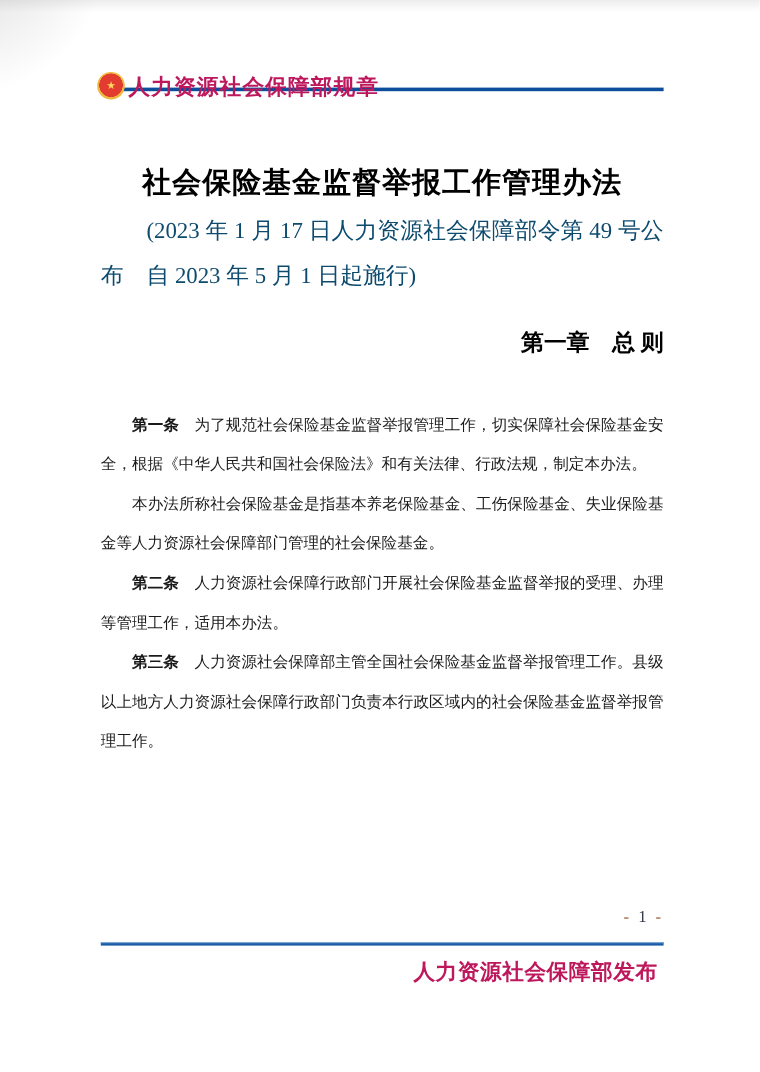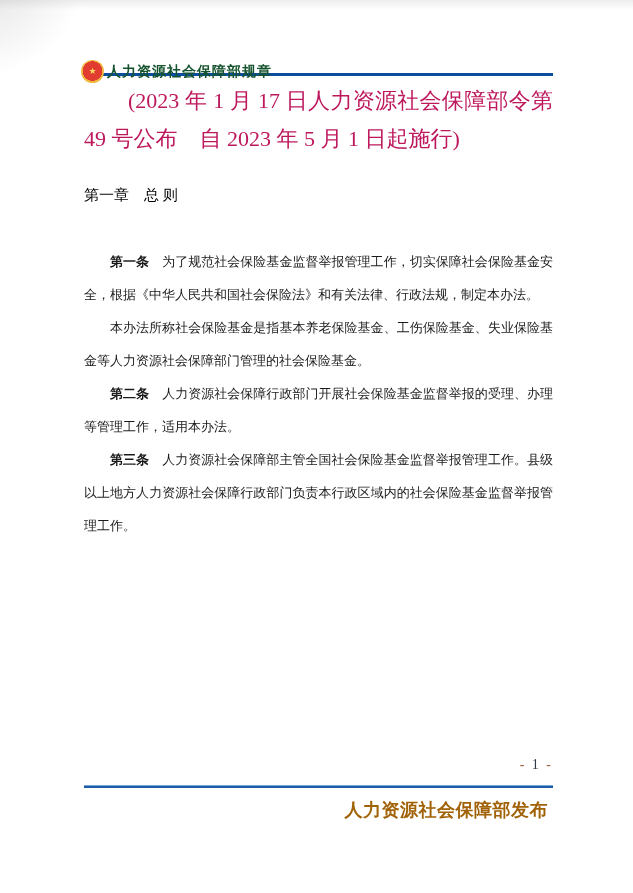--- a/index.html
+++ b/index.html
@@ -33,41 +33,41 @@
     height: 85px;
   }
   .emblem {
     width: 23px; height: 23px; border-radius: 50%;
     background: radial-gradient(circle at 50% 48%, #e23c30 0 58%, #f0b73e 60% 100%);
     display: inline-flex; align-items: center; justify-content: center;
     flex: 0 0 auto;
   }
   .emblem-star { color: #ffd75e; font-size: 9px; line-height: 1; margin-top: -1px; }
   .header-label {
-    font-size: 14px; font-weight: bold; color: #14532d; letter-spacing: 1px;
+    font-size: 18px; font-weight: bold; color: #be185d; letter-spacing: 1px;
     white-space: nowrap;
   }
   .header-rule { height: 3px; background: #0d4e9c; margin-top: -12px; }
 
   
   .doc-title {
     margin-top: 62px; text-align: center;
     font-size: 24px; line-height: 30px; font-weight: bold; color: #000;
     letter-spacing: 1px; white-space: nowrap;
   }
   .promulgation {
     margin-top: 6px;
-    font-size: 22px; line-height: 38px;
+    font-size: 19px; line-height: 38px;
     text-indent: 2em; text-align: justify;
-    color: #be185d;
+    color: #0c4a6e;
   }
 
   .chapter-heading {
-    margin-top: 26px; text-align: left;
-    font-size: 15px; line-height: 22px; font-weight: normal; color: #000;
+    margin-top: 26px; text-align: right;
+    font-size: 19px; line-height: 22px; font-weight: bold; color: #000;
   }
 
   .body-block { margin-top: 39px; }
   .article {
     font-size: 13px; line-height: 33px;
     text-indent: 2em; text-align: justify;
     color: #1a1a1a;
   }
   .art-label { font-weight: bold; }
 
@@ -76,38 +76,39 @@
     position: absolute; top: 757px; right: 80px;
     font-size: 14px; letter-spacing: 2px; color: #333a4a;
   }
   .page-number .dash { color: #a05a3c; }
   .footer-rule {
     position: absolute; top: 785px; left: 84px; right: 80px;
     height: 3px; background: #1c5ca6; border-top: 1px solid #7aa6d6;
   }
   .footer-label {
     position: absolute; top: 798px; right: 85px;
-    font-size: 18px; font-weight: bold; color: #a16207; letter-spacing: 0.5px;
+    font-size: 18px; font-weight: bold; color: #be185d; letter-spacing: 0.5px;
     white-space: nowrap;
   }
 </style>
 </head>
 <body>
 
 <div class="page">
   <div class="content">
 
     <div class="doc-header">
       <span class="emblem">
         <span class="emblem-star">★</span>
       </span>
       <span class="header-label">人力资源社会保障部规章</span>
     </div>
     <div class="header-rule"></div>
 
+    <h1 class="doc-title">社会保险基金监督举报工作管理办法</h1>
 
     <p class="promulgation">(2023 年 1 月 17 日人力资源社会保障部令第 49 号公布　自 2023 年 5 月 1 日起施行)</p>
 
     <h2 class="chapter-heading">第一章　总 则</h2>
 
     <div class="body-block">
       <p class="article"><span class="art-label">第一条　</span><span>为了规范社会保险基金监督举报管理工作，切实保障社会保险基金安全，根据《中华人民共和国社会保险法》和有关法律、行政法规，制定本办法。</span></p>
 
       <p class="article"><span class="art-label"></span><span>本办法所称社会保险基金是指基本养老保险基金、工伤保险基金、失业保险基金等人力资源社会保障部门管理的社会保险基金。</span></p>
 

